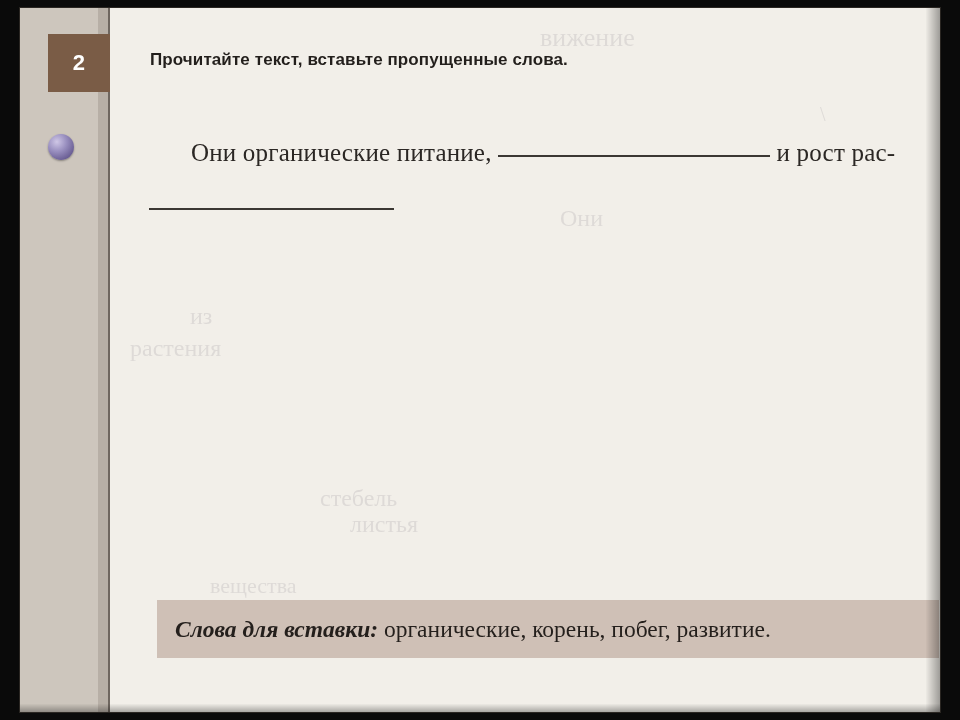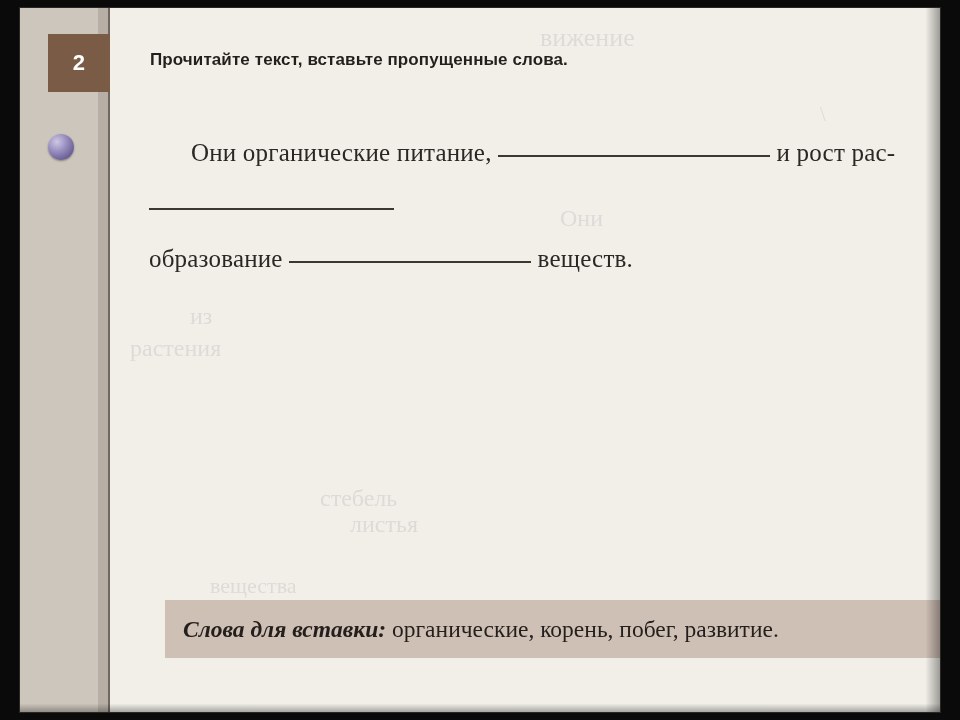--- a/index.html
+++ b/index.html
@@ -142,21 +142,21 @@
     color: rgba(120,110,125,0.16);
     font-family: "Liberation Serif", serif;
     pointer-events: none;
     user-select: none;
     margin-top: 9px;
   }
 
   
   .words-box {
     position: absolute;
-    left: 40px;
+    left: 32px;
     top: 592px;
     width: 782px;
     height: 58px;
     background: #cfc0b6;
     display: flex;
     align-items: center;
   }
   .words-inner {
     padding-left: 18px;
     font-family: "Liberation Serif", serif;
@@ -204,21 +204,20 @@
 
     <div class="bullet"></div>
 
     <div class="content">
 
       <div class="task-title">Прочитайте текст, вставьте пропущенные слова.</div>
 
       <div class="body-text">
           <div class="ln"><span class="indent"></span><span>Они органические питание, </span><span class="blank b-md"></span><span> и рост рас-</span></div>
           <div class="ln"><span class="blank b-xl"></span></div>
-          <div class="ln"><span>образование </span><span class="blank b-org"></span><span> веществ.</span></div>
         </div>
 
       <div class="words-box">
         <div class="words-inner">
           <span class="words-label">Слова для вставки:</span><span class="words-list"> органические, корень, побег, развитие.</span>
         </div>
       </div>
 
     </div>
 

